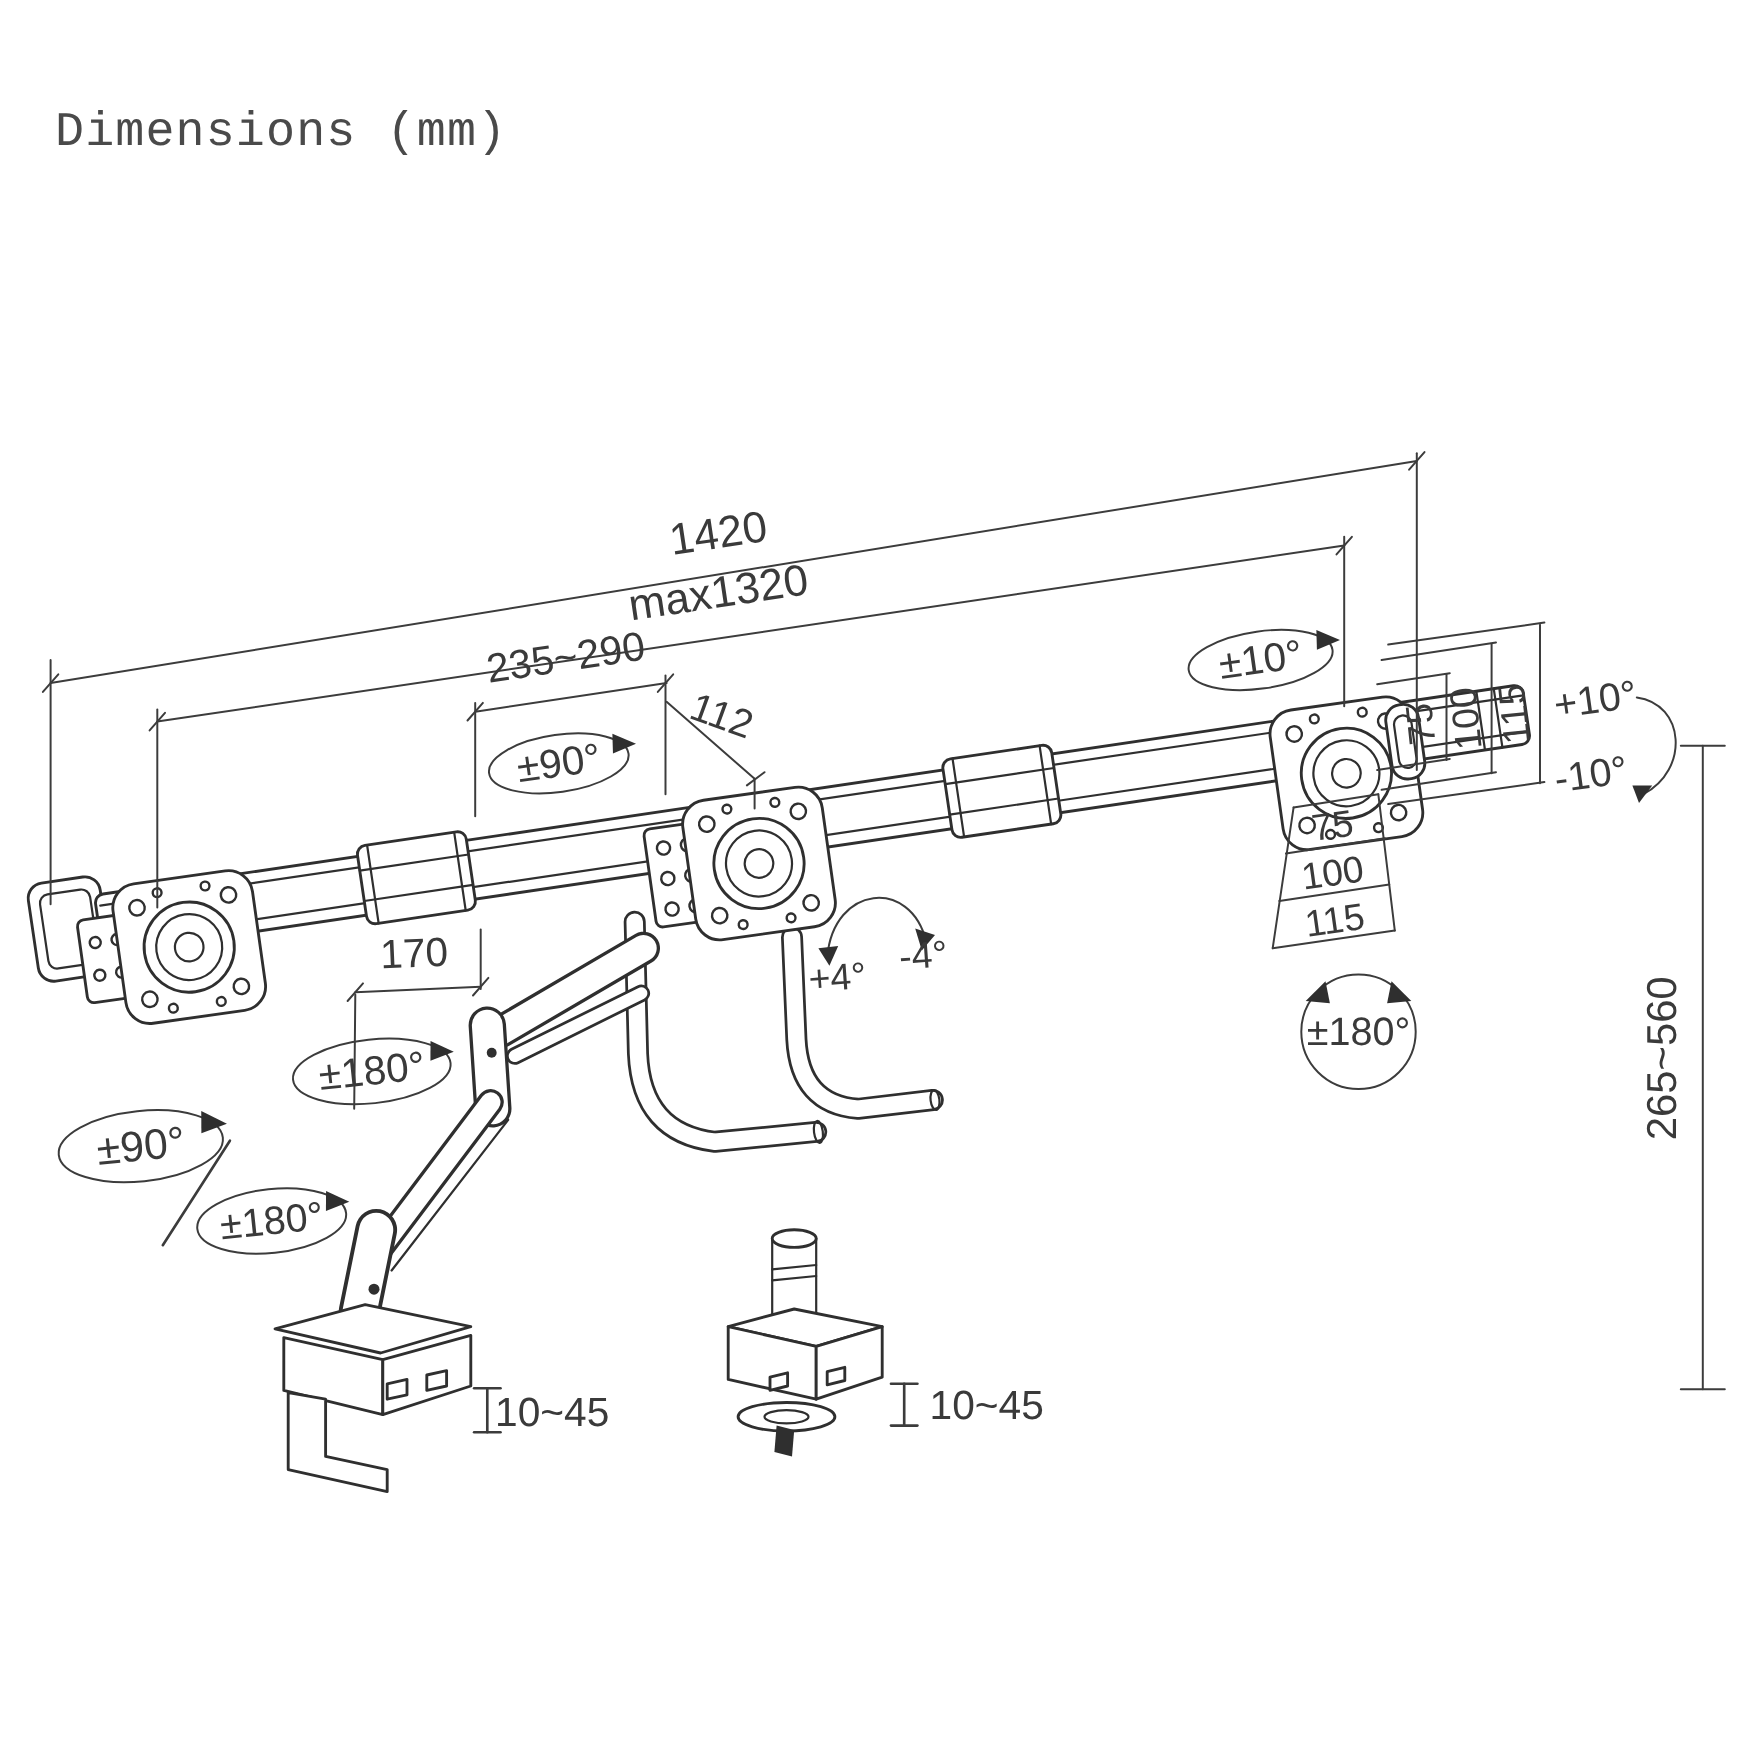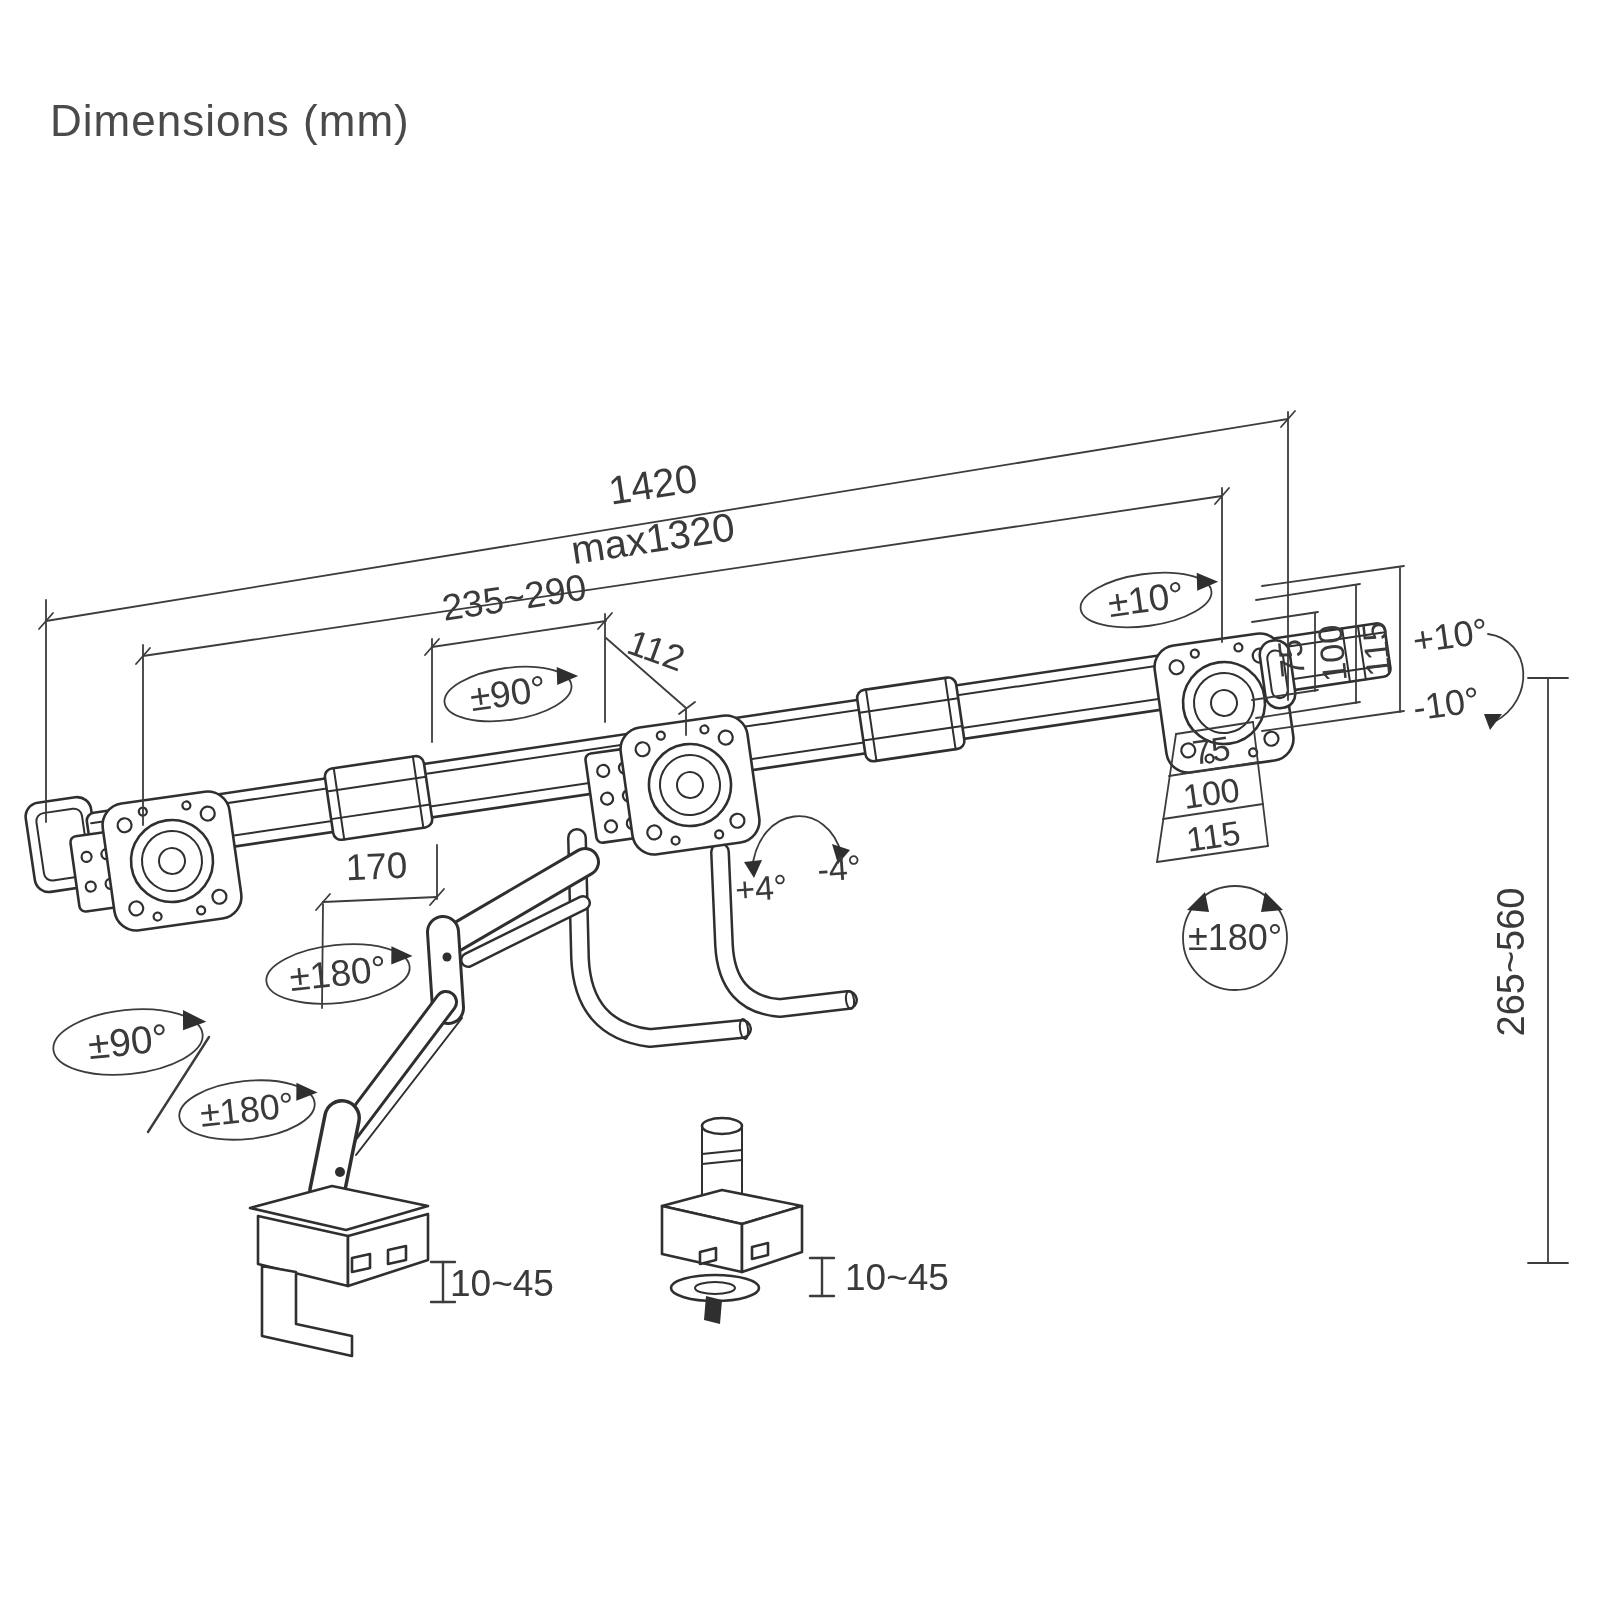--- a/index.html
+++ b/index.html
@@ -1,18 +1,18 @@
 <!DOCTYPE html>
 <html><head>
 <meta charset="utf-8">
 <style>
   html,body{margin:0;padding:0;background:#ffffff;}
   .canvas{position:relative;width:1600px;height:1600px;background:#ffffff;overflow:hidden;
           font-family:"Liberation Sans","DejaVu Sans",sans-serif;}
-  .title{position:absolute;left:50px;top:96px;font-size:44px;color:#4a4a4a;letter-spacing:1px;}
+  .title{position:absolute;left:50px;top:96px;font-size:44px;color:#4a4a4a;letter-spacing:1px;font-family:Liberation Mono, monospace;}
   svg{position:absolute;left:0;top:0;}
   svg text{fill:#3a3a3a;font-family:"Liberation Sans","DejaVu Sans",sans-serif;}
   .part{fill:#ffffff;stroke:#2f2f2f;stroke-width:2.6;stroke-linejoin:round;stroke-linecap:round;}
   .pline{fill:none;stroke:#2f2f2f;stroke-width:2;stroke-linecap:round;}
   .dim{fill:none;stroke:#3c3c3c;stroke-width:1.8;stroke-linecap:round;}
   .tube-o{fill:none;stroke:#2f2f2f;stroke-width:20;stroke-linecap:round;stroke-linejoin:round;}
   .tube-i{fill:none;stroke:#ffffff;stroke-width:15;stroke-linecap:round;stroke-linejoin:round;}
   .arm-o{fill:none;stroke:#2f2f2f;stroke-linecap:round;}
   .arm-i{fill:none;stroke:#ffffff;stroke-linecap:round;}
   .ah{fill:#2f2f2f;stroke:none;}

